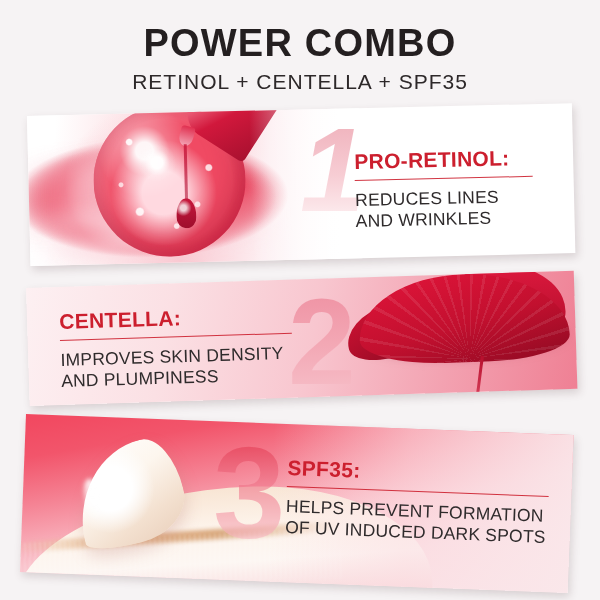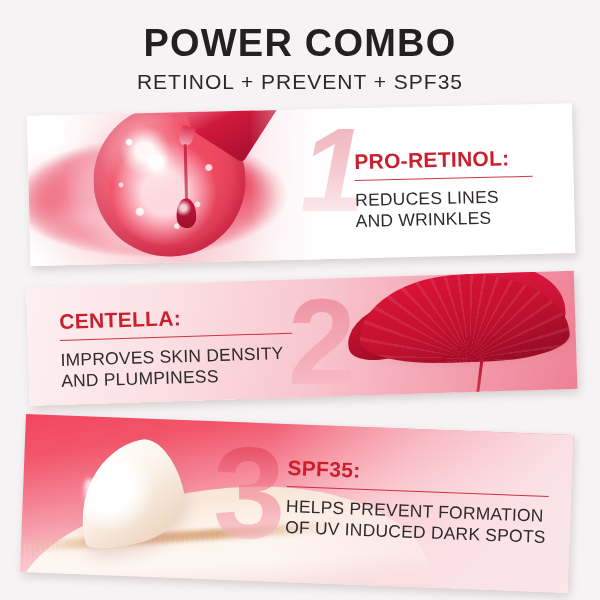--- a/index.html
+++ b/index.html
@@ -223,21 +223,21 @@
   #txt3{left:288px;top:456px;transform:rotate(2.2deg);transform-origin:0 0;}
   #txt3 .rule{width:262px;}
 </style>
 </head>
 <body>
 
 <div class="stage">
 
   <div class="header">
     <h1 class="title">POWER COMBO</h1>
-    <p class="subtitle">RETINOL + PREVENT + SPF35</p>
+    <p class="subtitle">RETINOL + CENTELLA + SPF35</p>
   </div>
 
   <div class="banner" id="banner1">
     <div class="inner">
       <div class="art">
         <div class="streak"></div>
         <div class="streak2"></div>
         <div class="sphere">
           <div class="bubbles"></div>
         </div>

